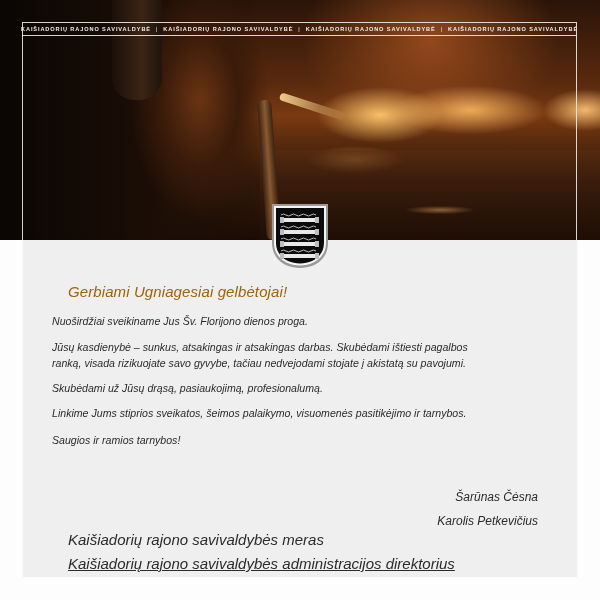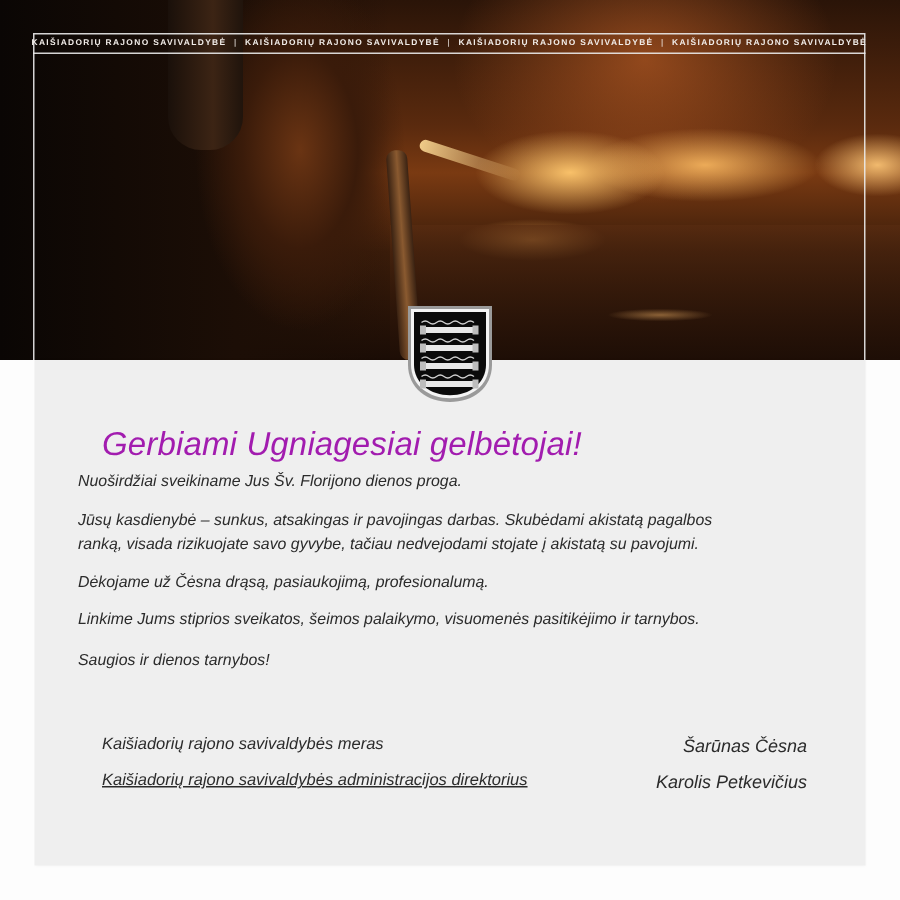--- a/index.html
+++ b/index.html
@@ -68,28 +68,28 @@
 
     .panel {
       position: absolute; left: 23px; top: 240px; width: 554px; height: 337px;
       background: #efefef;
       box-shadow: 0 0 2px rgba(0,0,0,0.04);
     }
     .shield-wrap {
       position: absolute; left: 271px; top: 203px; width: 58px; height: 66px;
     }
     .title {
-      position: absolute; left: 68px; top: 283px; font-size: 22px; font-style: italic;
-      color: #a21caf; letter-spacing: 0.1px; white-space: nowrap;
+      position: absolute; left: 68px; top: 283px; font-size: 15px; font-style: italic;
+      color: #a16207; letter-spacing: 0.1px; white-space: nowrap;
     }
     .p {
       position: absolute; left: 52px; font-size: 10.6px; font-style: italic; color: #2b2b2b;
       line-height: 17px; white-space: nowrap;
     }
-    .sig-role { position: absolute; left: 68px; font-size: 11px; font-style: italic; color: #2b2b2b; white-space: nowrap; }
+    .sig-role { position: absolute; left: 68px; font-size: 15px; font-style: italic; color: #2b2b2b; white-space: nowrap; margin-top: 41px; }
     .sig-name { position: absolute; right: 62px; font-size: 12px; font-style: italic; color: #2b2b2b; white-space: nowrap; text-align: right; }
   </style>
 </head>
 <body>
 
 <div class="hero">
   <div class="left-dark"></div>
   <div class="figure"></div>
   <div class="tank"></div>
   <div class="spray"></div>
@@ -137,22 +137,22 @@
       <rect x="44" y="38" width="4" height="6"></rect>
       <rect x="9" y="50" width="4" height="6"></rect>
       <rect x="44" y="50" width="4" height="6"></rect>
     </g>
   </svg>
 </div>
 
 <div class="title">Gerbiami Ugniagesiai gelbėtojai!</div>
 
 <div class="p" style="top:313px;">Nuoširdžiai sveikiname Jus Šv. Florijono dienos proga.</div>
-<div class="p" style="top:339px;">Jūsų kasdienybė – sunkus, atsakingas ir pavojingas darbas. Skubėdami akistatą pagalbos</div>
+<div class="p" style="top:339px;">Jūsų kasdienybė – sunkus, atsakingas ir atsakingas darbas. Skubėdami ištiesti pagalbos</div>
 <div class="p" style="top:355px;text-align:right;">ranką, visada rizikuojate savo gyvybe, tačiau nedvejodami stojate į akistatą su pavojumi.</div>
-<div class="p" style="top:380px;">Dėkojame už Čėsna drąsą, pasiaukojimą, profesionalumą.</div>
+<div class="p" style="top:380px;">Skubėdami už Jūsų drąsą, pasiaukojimą, profesionalumą.</div>
 <div class="p" style="top:405px;">Linkime Jums stiprios sveikatos, šeimos palaikymo, visuomenės pasitikėjimo ir tarnybos.</div>
-<div class="p" style="top:432px;">Saugios ir dienos tarnybos!</div>
+<div class="p" style="top:432px;">Saugios ir ramios tarnybos!</div>
 
 <div class="sig-role" style="top:490px;">Kaišiadorių rajono savivaldybės meras</div>
 <div class="sig-name" style="top:490px;">Šarūnas Čėsna</div>
 <div class="sig-role" style="top:514px;text-decoration:underline;">Kaišiadorių rajono savivaldybės administracijos direktorius</div>
 <div class="sig-name" style="top:514px;">Karolis Petkevičius</div>
 
 </body></html>

